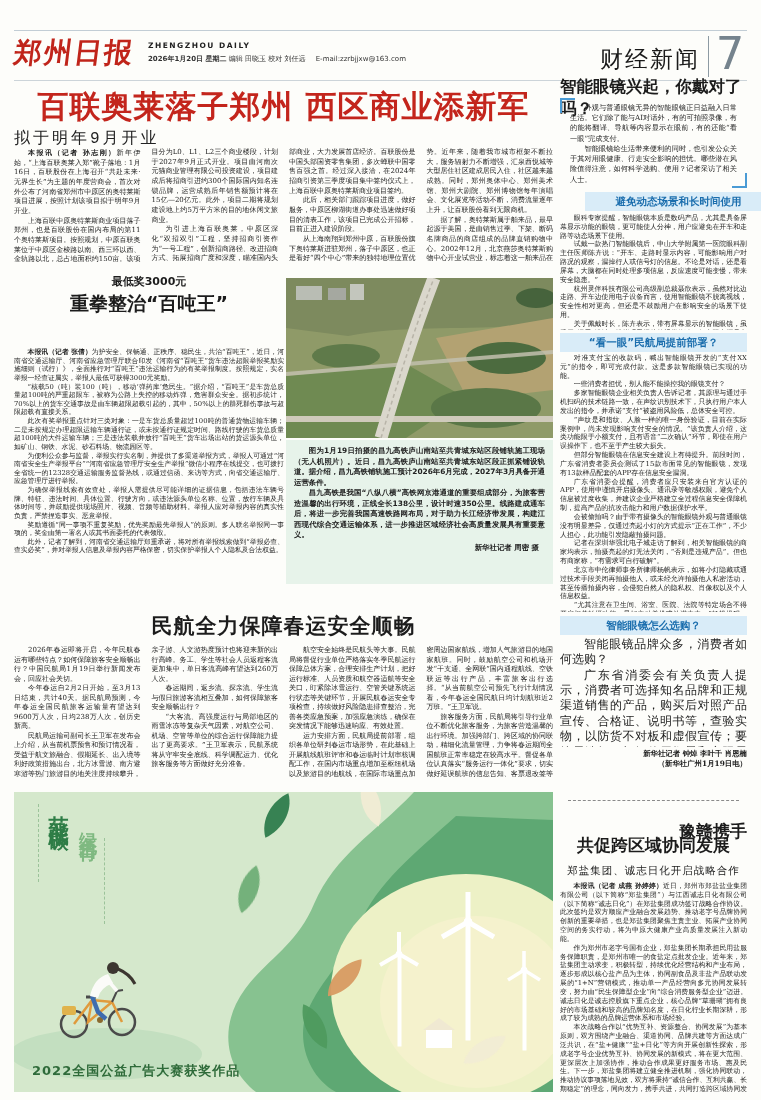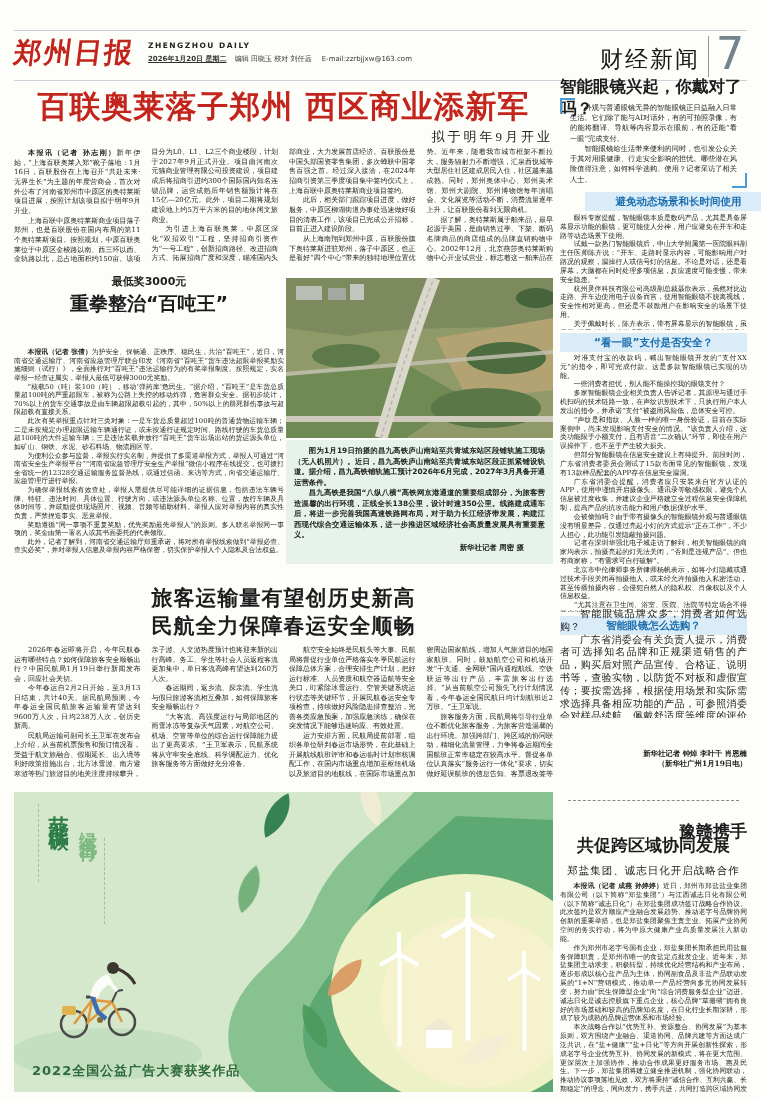--- a/index.html
+++ b/index.html
@@ -6,45 +6,45 @@
   #page{position:relative;width:761px;height:1100px;margin:0 auto;background:#fdfdfa;overflow:hidden;
         font-family:"DejaVu Serif",serif;color:#1c1c1c;}
   .abs{position:absolute;}
   .rule{background:#c2cdd5;height:1px;}
   
   #logo-cn{left:14px;top:34px;font-size:28px;font-weight:bold;color:#c0241a;
            font-family:"DejaVu Serif",serif;transform:skewX(-7deg);letter-spacing:2px;}
   #mast-en{left:148px;top:41px;font-size:7.5px;font-weight:bold;letter-spacing:1.5px;color:#222;
            font-family:"DejaVu Sans",sans-serif;}
   #mast-date{left:148px;top:54px;font-size:7px;color:#333;font-family:"DejaVu Sans",sans-serif;white-space:nowrap;}
-  #mast-date b{margin-right:6px;text-decoration:underline;}
+  #mast-date b{}
   #section-label{left:596px;top:44px;width:104px;text-align:right;font-size:23px;color:#1a1a1a;
            font-family:"DejaVu Sans",sans-serif;letter-spacing:2px;}
   #mast-vrule{left:708px;top:36px;width:1px;height:41px;background:#8d9aa3;}
   #page-num{left:712px;top:27px;width:36px;text-align:center;font-size:45px;color:#75838d;
            font-family:"DejaVu Sans",sans-serif;}
   
   .para{margin:0;text-indent:2em;text-align:justify;}
-  .byline-line{margin:2px 15px 0;text-indent:0;text-align:right;font-weight:bold;padding-right:6px;}
+  .byline-line{margin:2px 0 0;text-indent:0;text-align:right;font-weight:bold;padding-right:6px;}
   
   #lead-headline{left:14px;top:86px;width:539px;text-align:center;font-size:31px;font-weight:bold;
            color:#c3251c;font-family:"DejaVu Sans",sans-serif;letter-spacing:1px;}
-  #lead-deck{left:14px;top:128px;width:539px;text-align:right;font-size:13px;color:#222;
-           letter-spacing:3px;font-family:Liberation Serif, serif;}
+  #lead-deck{left:14px;top:128px;width:539px;text-align:left;font-size:16px;color:#222;
+           letter-spacing:3px;font-family:Liberation Mono, monospace;}
   #lead-body{left:14px;top:148px;width:539px;height:118px;overflow:hidden;
            column-count:4;column-gap:11px;column-fill:auto;font-size:7px;line-height:1.38;}
   
   #reward-kicker{left:14px;top:274px;width:270px;text-align:center;font-size:11px;font-weight:bold;
            font-family:"DejaVu Sans",sans-serif;}
   #reward-headline{left:14px;top:290px;width:270px;text-align:center;font-size:19px;line-height:1.4;
            font-weight:bold;font-family:"DejaVu Sans",sans-serif;}
   #reward-body{left:14px;top:348px;width:270px;height:212px;overflow:hidden;font-size:6.8px;line-height:1.27;}
   
   #news-photo{left:286px;top:278px;width:267px;height:160px;}
-  #photo-caption{left:286px;top:440px;width:267px;height:124px;background:#e7f3ea;overflow:hidden;
+  #photo-caption{left:286px;top:440px;width:267px;height:144px;background:#e7f3ea;overflow:hidden;
            padding:6px 8px;box-sizing:border-box;font-size:7.4px;line-height:1.42;font-weight:bold;
            font-family:"DejaVu Sans",sans-serif;color:#222;}
   #photo-caption .para{text-indent:2em;}
   
   #spring-h1{left:14px;top:584px;width:539px;text-align:center;font-size:21px;font-weight:bold;
            font-family:"DejaVu Sans",sans-serif;letter-spacing:1px;}
   #spring-h2{left:14px;top:612px;width:539px;text-align:center;font-size:21px;font-weight:bold;
            font-family:"DejaVu Sans",sans-serif;letter-spacing:1px;}
   #spring-body{left:14px;top:646px;width:539px;height:140px;overflow:hidden;
            column-count:4;column-gap:11px;column-fill:auto;font-size:7px;line-height:1.36;}
@@ -69,21 +69,21 @@
            border-left:2px solid #4a9bd5;border-top:2px solid #4a9bd5;}
   #glasses-intro::after{content:"";position:absolute;right:0;bottom:0;width:13px;height:13px;
            border-right:2px solid #4a9bd5;border-bottom:2px solid #4a9bd5;}
   .subhead-bar{background:#d9ecf8;color:#1a6dad;font-weight:bold;text-align:center;font-size:10.5px;
            padding:2.5px 0;font-family:"DejaVu Sans",sans-serif;}
   #glasses-sub1{top:192px;margin-left:25px;}
   #glasses-body1{top:214px;height:116px;overflow:hidden;font-size:6.9px;line-height:1.28;}
   #glasses-sub2{top:333px;}
   #glasses-body2{top:354px;height:258px;overflow:hidden;font-size:6.9px;line-height:1.28;}
   #glasses-sub3{top:616px;}
-  #glasses-body3{top:608px;height:110px;overflow:hidden;font-size:10px;line-height:1.28;}
+  #glasses-body3{top:637px;height:110px;overflow:hidden;font-size:12px;line-height:1.28;}
   #glasses-byline{top:749px;font-size:7.4px;font-weight:bold;text-align:right;padding-right:10px;}
   #rc-divider{left:568px;top:800px;width:171px;border-top:1px dashed #8a8a8a;height:0;}
   #salt-h1{top:820px;font-size:17px;font-weight:bold;text-align:right;font-family:"DejaVu Sans",sans-serif;}
   #salt-h2{top:834px;font-size:17px;font-weight:bold;text-align:center;font-family:"DejaVu Sans",sans-serif;}
   #salt-deck{top:864px;font-size:10.5px;text-align:center;letter-spacing:1px;
            font-family:"DejaVu Sans",sans-serif;color:#222;}
   #salt-body{top:882px;height:210px;overflow:hidden;font-size:6.8px;line-height:1.3;}
 </style>
 </head>
 <body>
@@ -149,21 +149,20 @@
   </div>
 
   <div class="abs" id="photo-caption">
     <div>
         <p class="para">图为1月19日拍摄的昌九高铁庐山南站至共青城东站区段铺轨施工现场（无人机照片）。近日，昌九高铁庐山南站至共青城东站区段正抓紧铺设轨道。据介绍，昌九高铁铺轨施工预计2026年6月完成，2027年3月具备开通运营条件。</p>
         <p class="para">昌九高铁是我国“八纵八横”高铁网京港通道的重要组成部分，为旅客营造温馨的出行环境，正线全长138公里，设计时速350公里。线路建成通车后，将进一步完善我国高速铁路网布局，对于助力长江经济带发展，构建江西现代综合交通运输体系，进一步推进区域经济社会高质量发展具有重要意义。</p>
       </div>
     <p class="byline-line">新华社记者 周密 摄</p>
   </div>
 
-  <div class="abs" id="spring-h1">旅客运输量有望创历史新高</div>
   <div class="abs" id="spring-h2">民航全力保障春运安全顺畅</div>
   <div class="abs" id="spring-body">
       <p class="para">2026年春运即将开启，今年民航春运有哪些特点？如何保障旅客安全顺畅出行？中国民航局1月19日举行新闻发布会，回应社会关切。</p>
       <p class="para">今年春运自2月2日开始，至3月13日结束，共计40天。据民航局预测，今年春运全国民航旅客运输量有望达到9600万人次，日均238万人次，创历史新高。</p>
       <p class="para">民航局运输司副司长王卫军在发布会上介绍，从当前机票预售和预订情况看，受益于航文旅融合、假期延长、出入境等利好政策措施出台，北方冰雪游、南方避寒游等热门旅游目的地关注度持续攀升，亲子游、人文游热度预计也将迎来新的出行高峰。务工、学生等社会人员返程客流更加集中，单日客流高峰有望达到260万人次。</p>
       <p class="para">春运期间，返乡流、探亲流、学生流与假日旅游客流相互叠加，如何保障旅客安全顺畅出行？</p>
       <p class="para">“大客流、高强度运行与局部地区的雨雪冰冻等复杂天气因素，对航空公司、机场、空管等单位的综合运行保障能力提出了更高要求。”王卫军表示，民航系统将从守牢安全底线、科学调配运力、优化旅客服务等方面做好充分准备。</p>
       <p class="para">航空安全始终是民航头等大事。民航局将督促行业单位严格落实冬季民航运行保障总体方案，合理安排生产计划，把好运行标准、人员资质和航空器适航等安全关口，盯紧除冰雪运行、空管关键系统运行状态等关键环节，开展民航春运安全专项检查，持续做好风险隐患排查整治，完善各类应急预案，加强应急演练，确保在突发情况下能够迅速响应、有效处置。</p>
       <p class="para">运力安排方面，民航局提前部署，组织各单位研判春运市场形势，在此基础上开展航线航班评审和春运临时计划审核调配工作，在国内市场重点增加至枢纽机场以及旅游目的地航线，在国际市场重点加密周边国家航线，增加人气旅游目的地国家航班。同时，鼓励航空公司和机场开发“干支通、全网联”国内通程航线、空铁联运等出行产品，丰富旅客出行选择。“从当前航空公司预先飞行计划情况看，今年春运全国民航日均计划航班近2万班。”王卫军说。</p>
       <p class="para">旅客服务方面，民航局将引导行业单位不断优化旅客服务，为旅客营造温馨的出行环境。加强跨部门、跨区域的协同联动，精细化流量管理，力争将春运期间全国航班正常率稳定在较高水平。督促各单位认真落实“服务运行一体化”要求，切实做好延误航班的信息告知、客票退改签等服务工作。结合老年人、儿童、残疾人、首乘旅客等特殊需求旅客出行特点，优化服务流程，完善服务细节。</p>
@@ -239,21 +238,21 @@
       <p class="para">外观与普通眼镜无异的智能眼镜正日益融入日常生活。它们除了能与AI对话外，有的可拍照录像，有的能将翻译、导航等内容显示在眼前，有的还能“看一眼”完成支付。</p>
       <p class="para">智能眼镜给生活带来便利的同时，也引发公众关于其对用眼健康、行走安全影响的担忧。哪些潜在风险值得注意，如何科学选购、使用？记者采访了相关人士。</p>
     </div>
   <div class="abs rc subhead-bar" id="glasses-sub1">避免动态场景和长时间使用</div>
   <div class="abs rc" id="glasses-body1">
       <p class="para">眼科专家提醒，智能眼镜本质是数码产品，尤其是具备屏幕显示功能的眼镜，更可能使人分神，用户应避免在开车和走路等动态场景下使用。</p>
       <p class="para">试戴一款热门智能眼镜后，中山大学附属第一医院眼科副主任医师陈卉说：“开车、走路时显示内容，可能影响用户对路况的观察，漏掉行人或信号灯的信息。不论是对话，还是看屏幕，大脑都在同时处理多项信息，反应速度可能变慢，带来安全隐患。”</p>
       <p class="para">杭州灵伴科技有限公司高级副总裁聂欣表示，虽然对比边走路、开车边使用电子设备而言，使用智能眼镜不脱离视线，安全性相对更高，但还是不鼓励用户在影响安全的场景下使用。</p>
       <p class="para">关于佩戴时长，陈卉表示，带有屏幕显示的智能眼镜，虽采用“远屏”设计，模拟观看远处的视觉体验，但实际上还是电子屏，长时间使用可能引起视觉疲劳，“眼睛聚焦在字幕上，与长时间看手机是一样的，容易导致眼睛干涩、酸胀等”。她建议控制使用时间，注意休息放松。</p>
     </div>
-  <div class="abs rc subhead-bar" id="glasses-sub2">“看一眼”支付是否安全？</div>
+  <div class="abs rc subhead-bar" id="glasses-sub2">“看一眼”民航局提前部署？</div>
   <div class="abs rc" id="glasses-body2">
       <p class="para">对准支付宝的收款码，喊出智能眼镜开发的“支付XX元”的指令，即可完成付款。这是多款智能眼镜已实现的功能。</p>
       <p class="para">一些消费者担忧，别人能不能操控我的眼镜支付？</p>
       <p class="para">多家智能眼镜企业相关负责人告诉记者，其原理与通过手机扫码的技术链路一致，在声纹识别技术下，只执行用户本人发出的指令，并承诺“支付”被盗用风险低，总体安全可控。</p>
       <p class="para">“声纹是和指纹、人脸一样的唯一身份验证，目前在实际案例中，尚未发现影响支付安全的情况。”该负责人介绍，这类功能限于小额支付，且有语音“二次确认”环节，即使在用户误操作下，也不至于产生较大损失。</p>
       <p class="para">但部分智能眼镜在信息安全建设上有待提升。前段时间，广东省消费者委员会测试了15款市面常见的智能眼镜，发现有13款样品配套的APP存在信息安全漏洞。</p>
       <p class="para">广东省消委会提醒，消费者应只安装来自官方认证的APP，使用中谨慎开启摄像头、通讯录等敏感权限，避免个人信息被过度收集，并建议企业严格建立全过程信息安全保障机制，提高产品的抗攻击能力和用户数据保护水平。</p>
       <p class="para">会被偷拍吗？由于带有摄像头的智能眼镜外观与普通眼镜没有明显差异，仅通过亮起小灯的方式提示“正在工作”，不少人担心，此功能引发隐蔽拍摄问题。</p>
       <p class="para">记者在深圳华强北电子城走访了解到，相关智能眼镜的商家均表示，拍摄亮起的灯无法关闭，“否则是违规产品”。但也有商家称，“有需求可自行破解”。</p>
       <p class="para">北京市中伦律师事务所律师杨帆表示，如将小灯隐藏或通过技术手段关闭再拍摄他人，或未经允许拍摄他人私密活动，甚至传播拍摄内容，会侵犯自然人的隐私权、肖像权以及个人信息权益。</p>

